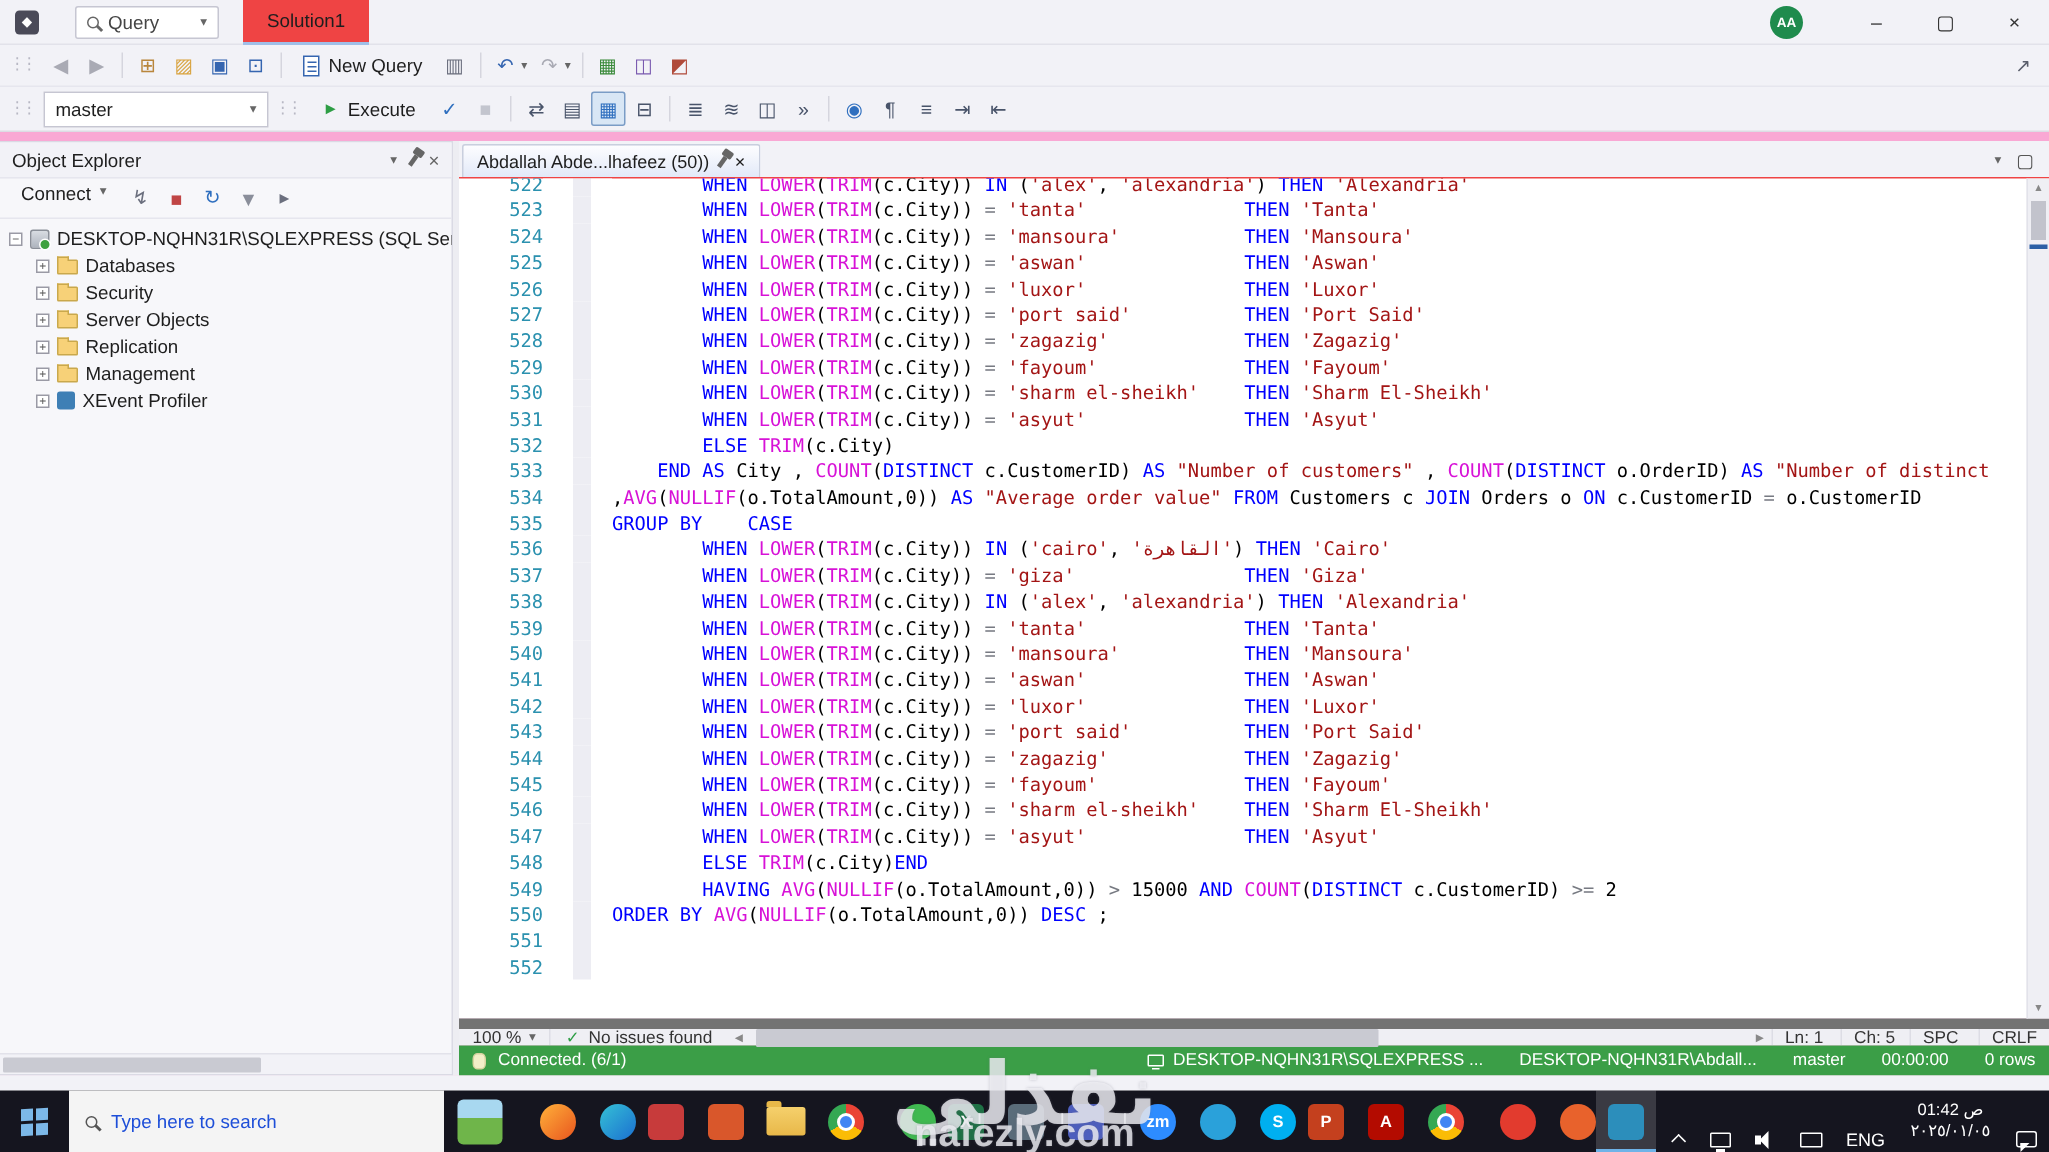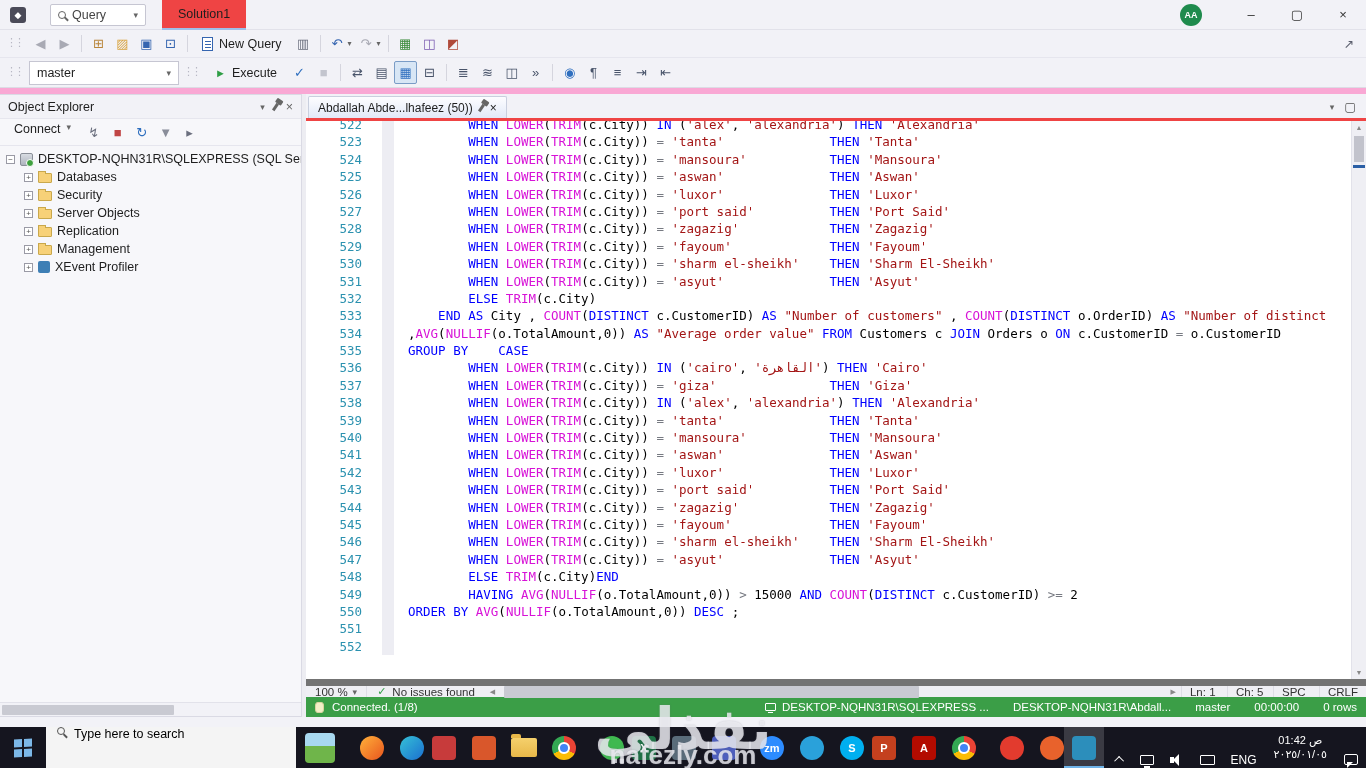--- a/index.html
+++ b/index.html
@@ -58,21 +58,21 @@
   .xevent-ic{width:12px;height:12px;background:#3E7FB5;border-radius:2px;flex:none;}
   .oe-hscroll{height:14px;background:#F2F2F7;position:relative;border-top:1px solid #E2E2EA;flex:none;}
   .oe-hthumb{position:absolute;left:2px;top:2px;width:172px;height:10px;background:#C9CAD2;border-radius:1px;}
   .splitter{width:4px;background:#EDEDF2;flex:none;}
 
   
   .editor-col{flex:1;display:flex;flex-direction:column;min-width:0;}
   .tabstrip{height:24px;display:flex;align-items:flex-end;background:#F2F2F7;padding-left:2px;flex:none;}
   .doc-tab{height:22px;display:flex;align-items:center;gap:7px;padding:0 9px;background:linear-gradient(#FDFDFF,#E2E9F8);border:1px solid #C9CFDE;border-bottom:none;font-size:12px;border-radius:2px 2px 0 0;}
   .tabstrip-right{margin-left:auto;display:flex;gap:10px;padding:0 10px 4px 0;color:#555;align-items:center;}
-  .code-wrap{flex:1;background:#fff;display:flex;min-height:0;border-top:3px solid #ef4444;}
+  .code-wrap{flex:1;background:#fff;display:flex;min-height:0;border-top:1px solid #ef4444;}
   .code-scroll{flex:1;overflow:hidden;position:relative;}
   #code-lines{position:absolute;top:-5px;left:0;right:0;font-family:"DejaVu Sans Mono","DejaVu Sans",monospace;font-size:12.5px;line-height:17.4px;white-space:pre;}
   .code-line{display:flex;height:17.4px;}
   .ln{width:56px;text-align:right;color:var(--line_number);flex:none;}
   .lmargin{width:46px;flex:none;background:linear-gradient(to right,#fff 20px,#EDEDF3 20px,#EDEDF3 32px,#fff 32px);}
   .ltext{flex:none;}
   .tk-k{color:var(--keyword);} .tk-f{color:var(--function);} .tk-s{color:var(--string);}
   .tk-o{color:var(--operator);} .tk-p{color:#000;}
   .vscroll{width:15px;background:#EFEFF4;border-left:1px solid #E2E2EA;position:relative;flex:none;}
   .vs-arrow{height:13px;display:flex;align-items:center;justify-content:center;font-size:7px;color:#888;}
@@ -100,21 +100,21 @@
   .thin-strip{height:10px;background:#F2F2F7;flex:none;}
   .ready-bar{height:21px;background:var(--ready_bar);color:#fff;display:flex;align-items:center;font-size:12px;padding:0 12px 0 26px;flex:none;}
   .bell{width:10px;height:9px;border:1.5px solid #fff;border-bottom:none;border-radius:5px 5px 0 0;position:relative;margin-left:auto;margin-right:6px;}
   .bell::after{content:"";position:absolute;left:-3px;bottom:-2px;width:13px;height:1.5px;background:#fff;}
 
   
   .taskbar{height:41px;background:#15151F;display:flex;align-items:stretch;color:#fff;flex:none;}
   .start-btn{width:46px;display:flex;align-items:center;justify-content:center;}
   .win-logo{display:grid;grid-template-columns:8px 8px;grid-template-rows:8px 8px;gap:1.5px;transform:skewY(-3deg);}
   .win-logo i{background:#7CB8E8;display:block;}
-  .tb-search{width:250px;background:#F4F4F4;display:flex;align-items:flex-start;gap:9px;padding:0 11px;color:#000000;font-size:12.5px;}
+  .tb-search{width:250px;background:#F4F4F4;display:flex;align-items:center;gap:9px;padding:0 11px;color:#1d4ed8;font-size:12.5px;}
   .tb-search .mag{border-color:#555;}
   .tb-search .mag::after{background:#555;}
   .widget{width:48px;display:flex;align-items:center;justify-content:center;}
   .widget-img{width:30px;height:30px;border-radius:4px;background:linear-gradient(#A8D8F0 42%,#6FB54A 42%);}
   .apps{display:flex;align-items:stretch;}
   .app-slot{width:40px;display:flex;align-items:center;justify-content:center;}
   .app-slot.active{background:rgba(255,255,255,0.16);box-shadow:inset 0 -2px 0 #6FB3E8;}
   .app-ic{width:24px;height:24px;display:flex;align-items:center;justify-content:center;font-size:11px;font-weight:bold;border-radius:4px;color:#fff;}
   .app-ic.circle{border-radius:50%;margin-left:16px;}
   .app-ic.folder-shape{width:26px;height:19px;border-radius:2px;background:linear-gradient(#F5D06C,#E8B849);position:relative;}
@@ -335,21 +335,21 @@
           <span class="hs-arrow">▶</span>
         </span>
         <span class="stat-seg">Ln: 1</span>
         <span class="stat-seg">Ch: 5</span>
         <span class="stat-seg">SPC</span>
         <span class="stat-seg">CRLF</span>
       </div>
 
       <div class="conn-bar">
         <span class="conn-icon"></span>
-        <span>Connected. (1/8)</span>
+        <span>Connected. (6/1)</span>
         <span class="conn-right">
           <span class="conn-item">
             <span class="mini-srv"></span>
             <span>DESKTOP-NQHN31R\SQLEXPRESS ...</span>
           </span>
           <span class="conn-item">
             <span>DESKTOP-NQHN31R\Abdall...</span>
           </span>
           <span class="conn-item">
             <span>master</span>

